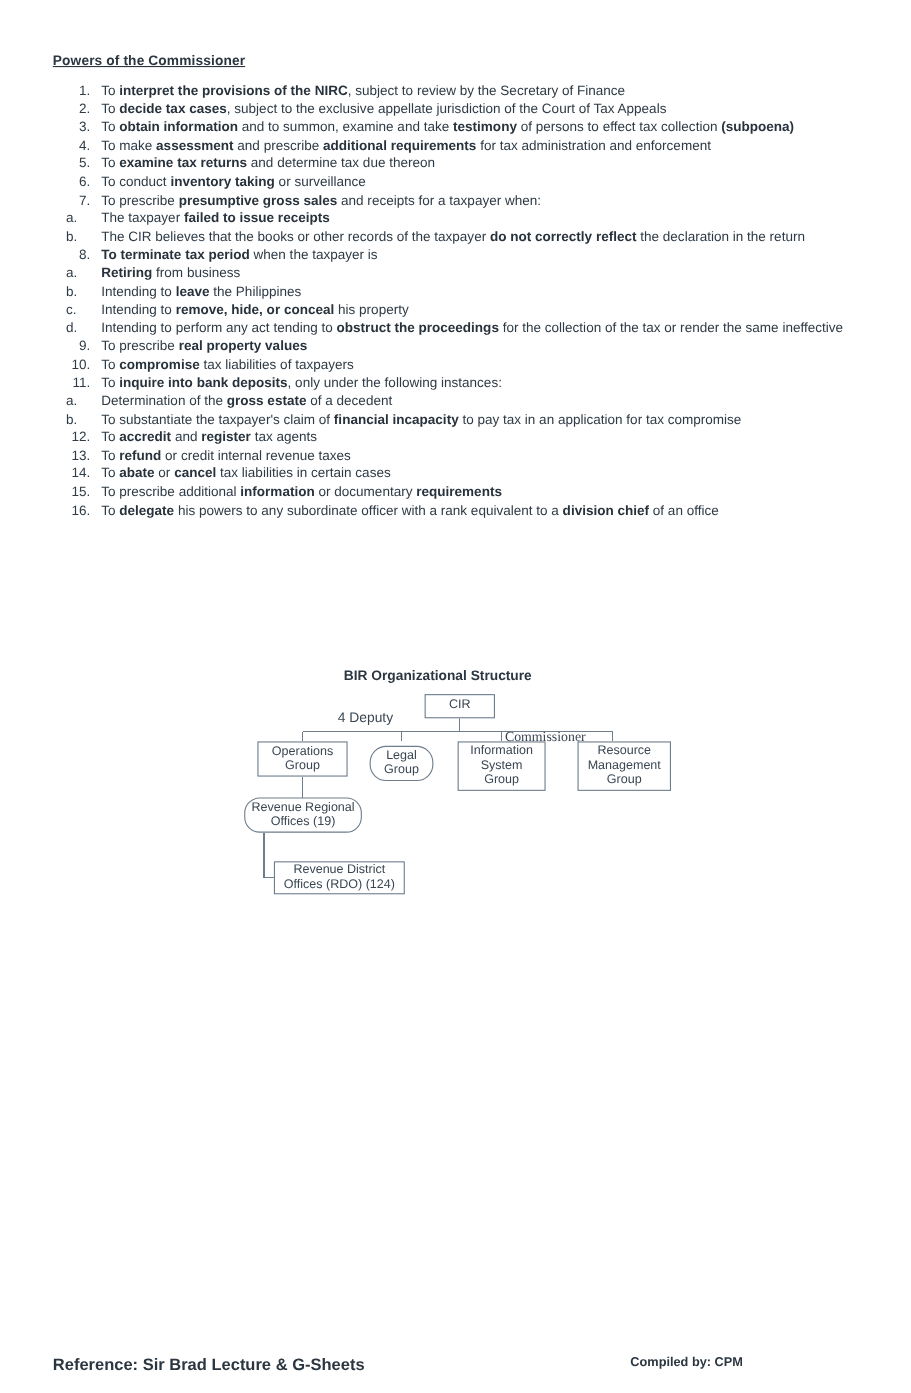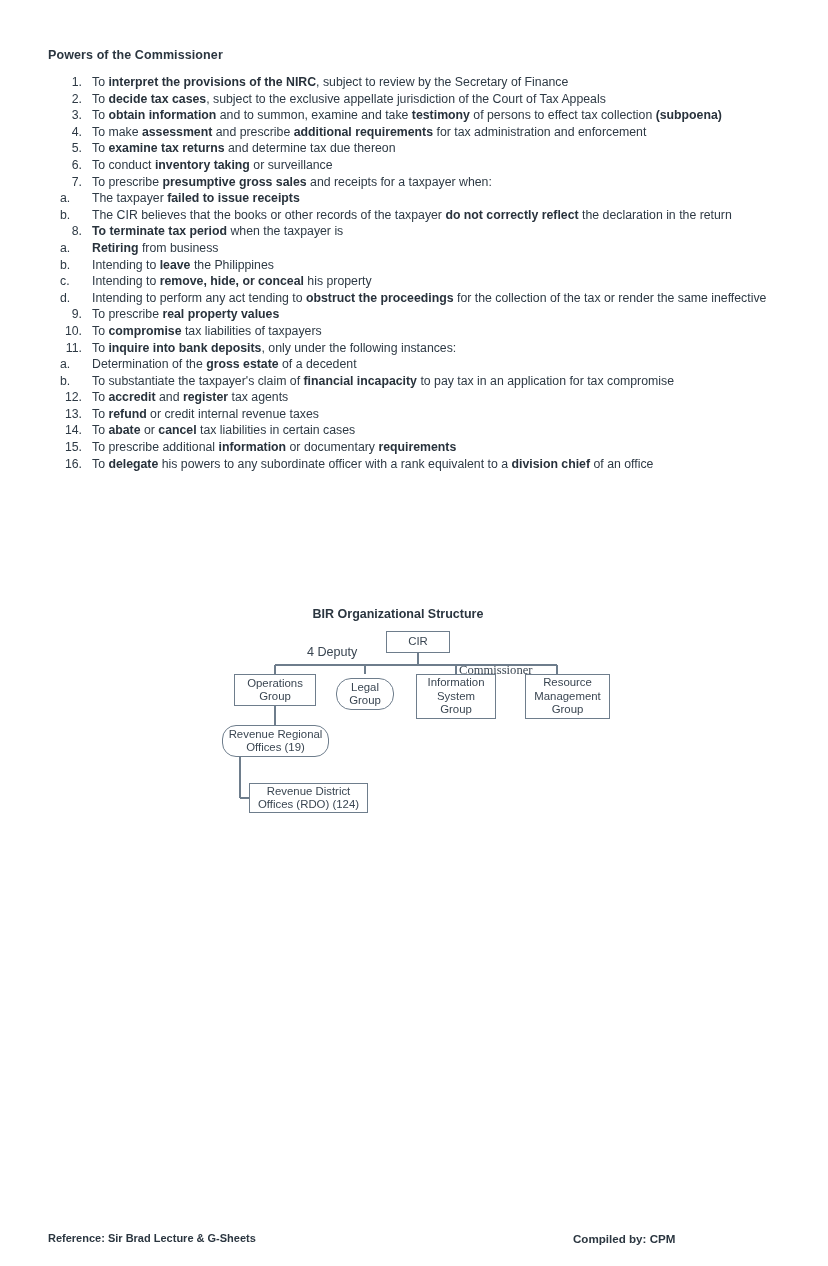--- a/index.html
+++ b/index.html
@@ -25,20 +25,21 @@
 
   
   .section-heading {
     position: absolute;
     left: 48px;
     top: 48px;
     font-size: 12.5px;
     font-weight: bold;
     letter-spacing: 0.1px;
     color: #2b3640;
+    text-decoration: underline;
   }
 
   
   .outline {
     position: absolute;
     left: 48px;
     top: 74px;
     width: 748px;
   }
   .lvl1-item {
@@ -138,21 +139,21 @@
     stroke: #6e7d8c;
     stroke-width: 1.2;
     shape-rendering: crispEdges;
   }
 
   
   .footer-left {
     position: absolute;
     left: 48px;
     top: 1232px;
-    font-size: 11px;
+    font-size: 15px;
     font-weight: bold;
     color: #2b3640;
   }
   .footer-right {
     position: absolute;
     left: 573px;
     top: 1232px;
     font-size: 11.6px;
     font-weight: bold;
     color: #2b3640;

